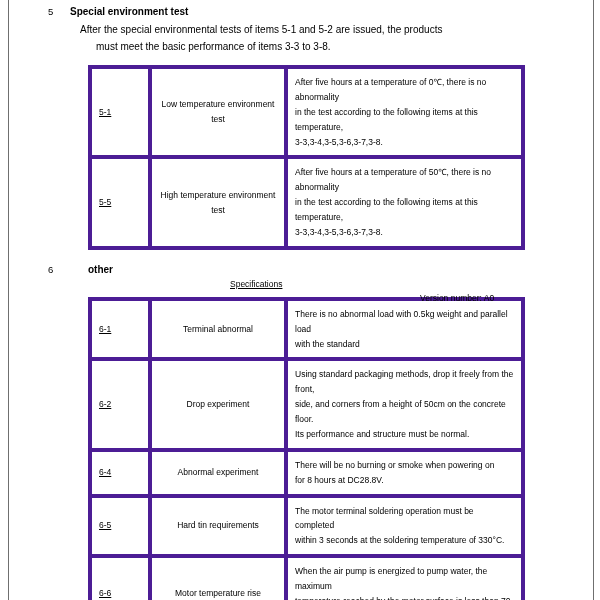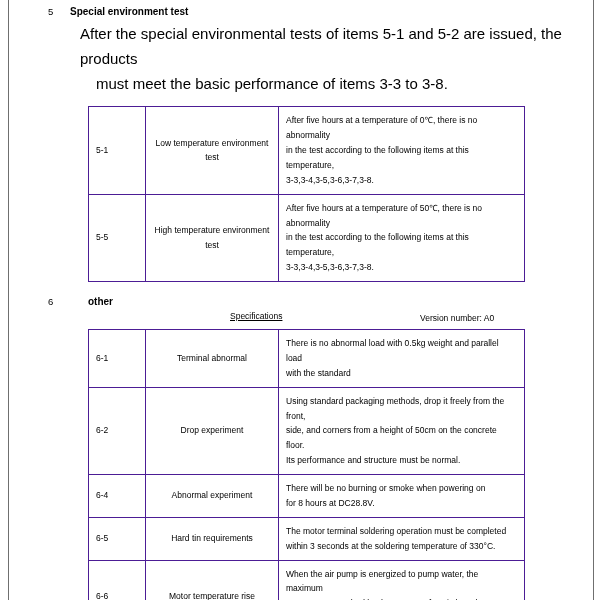--- a/index.html
+++ b/index.html
@@ -48,47 +48,48 @@
     padding: 6px 0 3px 0;
   }
   .section-num {
     position: absolute;
     left: -22px;
     top: 6px;
     font-size: 9.5px;
     font-weight: normal;
   }
   .para {
-    font-size: 15px;
+    font-size: 10px;
     line-height: 1.65;
     margin: 2px 0 0 10px;
     font-weight: normal;
   }
   .para .indent {
     display: block;
     margin-left: 16px;
   }
 
   table.spec {
     border-collapse: collapse;
     width: 437px;
     margin: 10px 0 0 18px;
     table-layout: fixed;
   }
   table.spec td {
-    border: 1px solid #4c1d95;
+    border: 4px solid #4c1d95;
     font-size: 8.5px;
     line-height: 1.75;
     vertical-align: middle;
     padding: 6px 7px;
   }
   td.code {
     width: 42px;
     vertical-align: top;
     padding-top: 6px;
+    text-decoration: underline;
   }
   td.name {
     width: 118px;
     text-align: center;
   }
   td.desc {
     padding-left: 9px;
   }
   td.desc div { white-space: normal; }
 
@@ -111,21 +112,21 @@
   .spec-label {
     position: absolute;
     left: 160px;
     top: 0;
     font-size: 8.5px;
     text-decoration: underline;
   }
   .version-label {
     position: absolute;
     left: 350px;
-    top: 2px;
+    top: 14px;
     font-size: 8.5px;
   }
   table.spec.other {
     margin-top: 2px;
   }
 </style>
 </head>
 <body>
 
 <div class="page">

